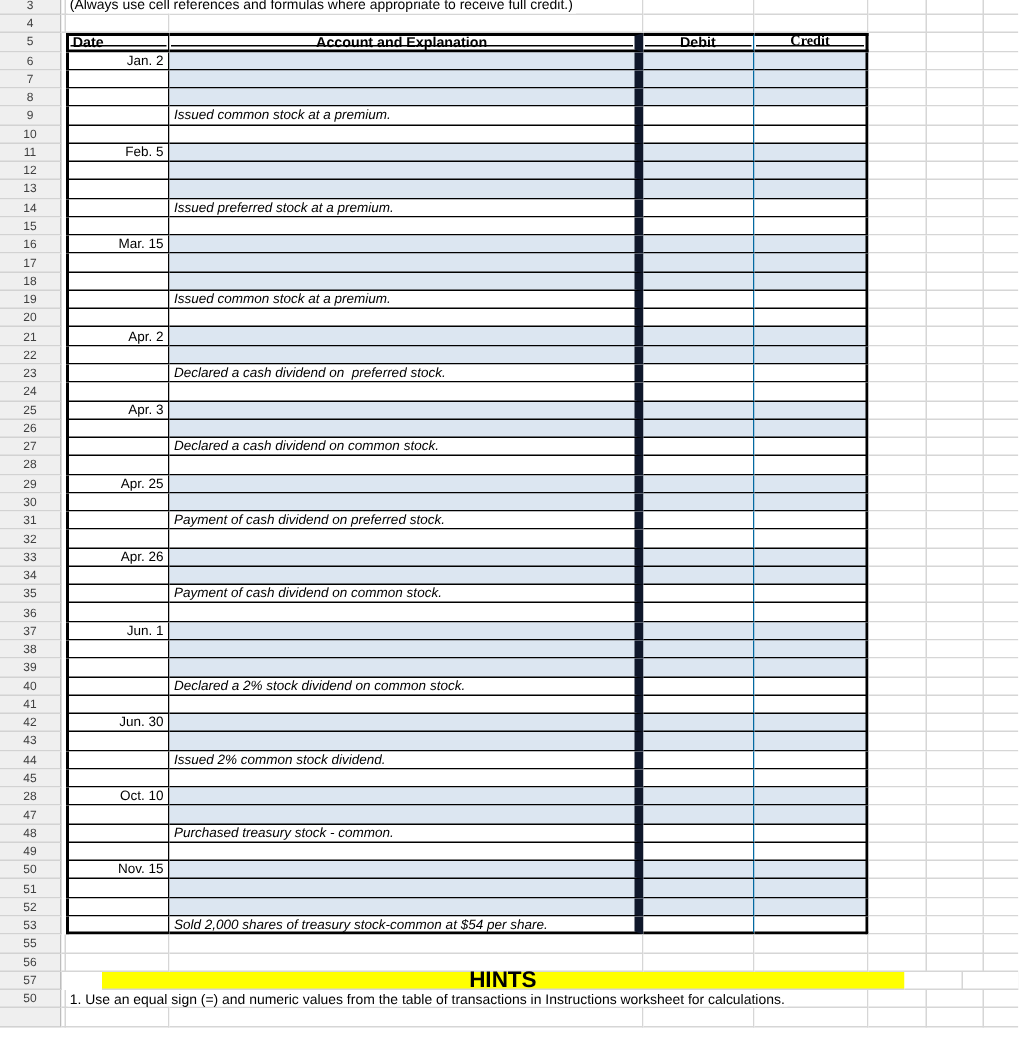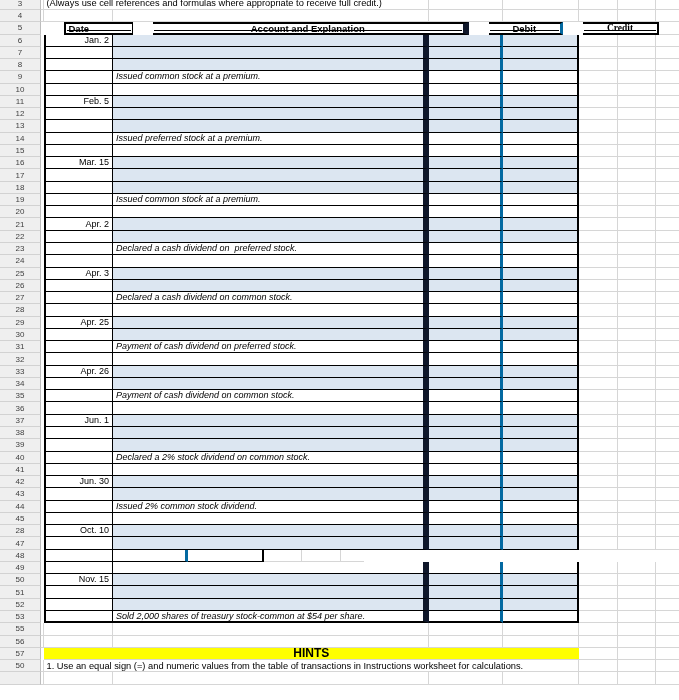--- a/index.html
+++ b/index.html
@@ -25,38 +25,38 @@
   
   .gut{background:var(--gutbg);border-right:1px solid var(--gutedge);border-bottom:1px solid var(--gutline);
        justify-content:center;font-size:8px;color:#3f3f3f;}
   
   .oc{border-right:1px solid var(--grid);border-bottom:1px solid var(--grid);background:#fff;}
   .oc.last{border-right:none;}
   
   .tb{border-bottom:1px solid #000;background:#fff;font-size:9px;}
   .tb.cb{border-left:2px solid #000;border-right:1px solid #000;justify-content:flex-end;padding-right:3px;padding-left:32px;}
   .tb.cc{border-right:6px solid #0f172a;}
-  .tb.cd{border-right:3px solid #0369a1;}
+  .tb.cd{border-right:1px solid #0369a1;}
   .tb.ce{border-right:2px solid #000;font-family:Liberation Serif, serif;}
   .blu{background:var(--blue);}
   
   .hdr .tb{border-top:2px solid #000;border-bottom:2px solid #000;position:relative;
-           font-weight:bold;font-size:9.5px;justify-content:center;padding:0;margin-left:20px;}
+           font-weight:bold;font-size:9.5px;justify-content:center;padding:0;}
   .hdr .tb::after{content:"";position:absolute;left:1px;right:1px;bottom:2px;height:1px;background:#000;}
   .hdr .tb.cb{justify-content:flex-start;padding-left:3px;}
   
   .lastrow .tb{border-bottom:2px solid #000;}
   
   .xp{font-style:italic;white-space:pre;padding-left:3px;}
   
   .spill{position:absolute;left:44.5px;top:0;bottom:1px;background:#fff;display:flex;align-items:center;
          white-space:pre;font-size:9.3px;padding:0 2px;z-index:2;}
   
-  .hintcell{background:var(--yellow);justify-content:center;font-weight:bold;font-size:12px;
-            border-bottom:1px solid var(--grid);}
+  .hintcell{background:var(--yellow);justify-content:center;font-weight:bold;font-size:15px;
+            border-bottom:1px solid var(--grid);margin-left:24px;}
 </style>
 </head>
 <body>
 
 <div class="sheet">
   <div class="rows" id="rows">
       <div class="r">
         <div class="cl gut w-g">3</div>
         <div class="cl oc w-a"></div>
         <div class="cl oc w-b"></div>
@@ -549,20 +549,21 @@
         <div class="cl tb cd w-d blu"></div>
         <div class="cl tb ce w-e blu"></div>
         <div class="cl oc w-f"></div>
         <div class="cl oc w-g2"></div>
         <div class="cl oc w-h last"></div>
       </div>
       <div class="r">
         <div class="cl gut w-g">48</div>
         <div class="cl  w-a sliver"></div>
         <div class="cl tb cb w-b"></div>
+        <div class="cl tb cc w-c xp">Purchased treasury stock - common.</div>
         <div class="cl tb cd w-d"></div>
         <div class="cl tb ce w-e"></div>
         <div class="cl oc w-f"></div>
         <div class="cl oc w-g2"></div>
         <div class="cl oc w-h last"></div>
       </div>
       <div class="r">
         <div class="cl gut w-g">49</div>
         <div class="cl  w-a sliver"></div>
         <div class="cl tb cb w-b"></div>

